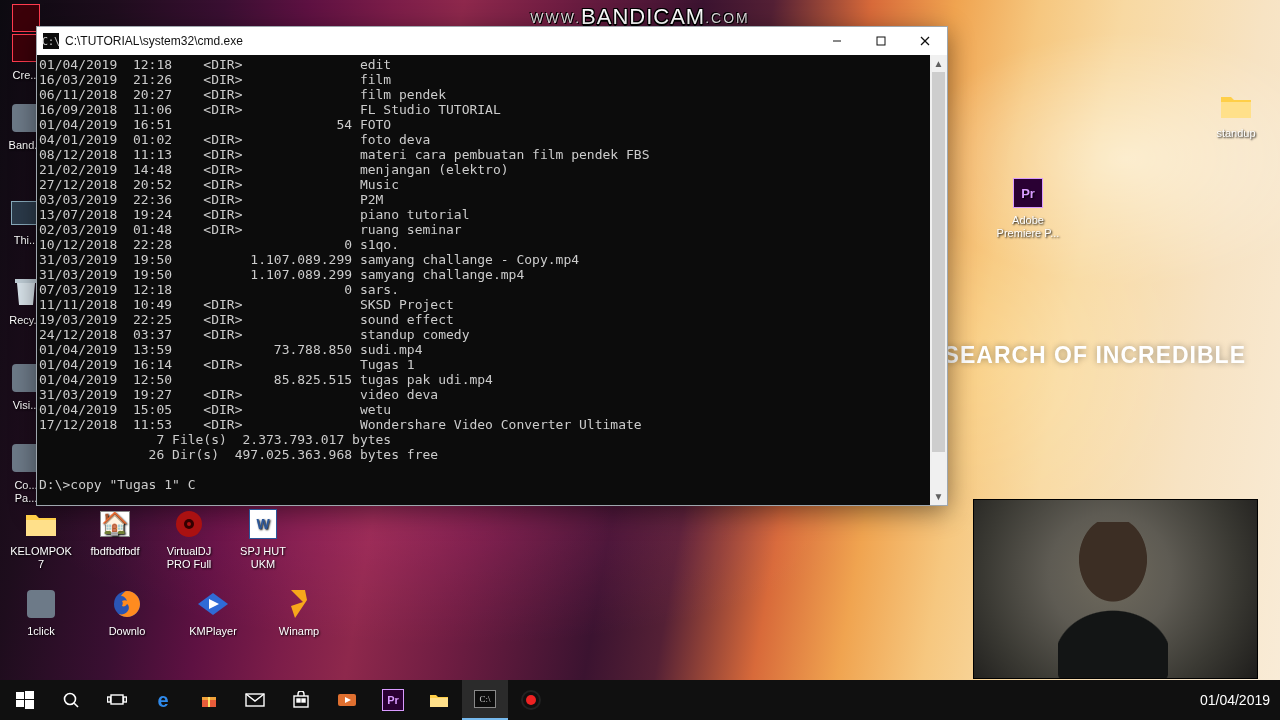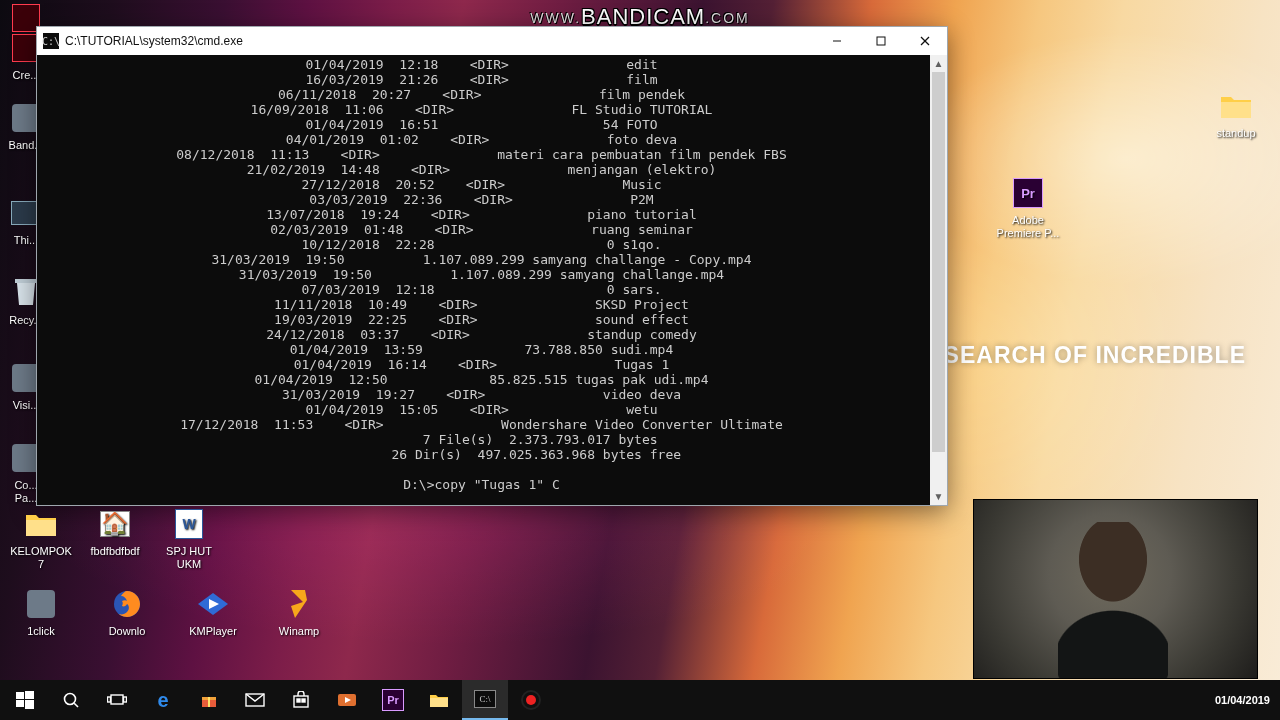--- a/index.html
+++ b/index.html
@@ -108,21 +108,21 @@
     color: #ccc; font-size: 10px; font-family: Consolas, monospace;
     margin-right: 6px;
   }
   .cmd-titlebar .ttl { flex: 1; }
   .cmd-winbtn {
     width: 44px; height: 28px;
     display: flex; align-items: center; justify-content: center;
     font-size: 11px; color:#111;
   }
   .cmd-body-wrap {
-    flex: 1; display: flex; background: #0c0c0c; text-align: center;
+    flex: 1; display: flex; background: #0c0c0c;
   }
   .cmd-body {
     flex: 1;
     padding: 2px 6px 2px 2px;
     font-family: Consolas, "Lucida Console", monospace;
     font-size: 13px;
     line-height: 15px;
     color: #ccc;
     white-space: pre;
     overflow: hidden;
@@ -180,24 +180,23 @@
   .tb-item.active { background: #2b2b2b; border-bottom: 2px solid #76b9ed; }
   .tb-item .g {
     width: 24px; height: 24px;
     display:flex; align-items:center; justify-content:center;
     font-size:16px;
   }
   .tb-tray {
     position: absolute; right: 4px; bottom: 0;
     height: 40px;
     display:flex; align-items:center;
-    color:#fff; font-size:11px;
+    color:#fff; font-size:14px;
     gap:6px;
     padding: 0 6px;
-    font-weight: bold;
   }
 
   svg { display:block; }
 </style>
 </head>
 <body>
 
 <div class="wallpaper"></div>
 <div class="wall-text">IN SEARCH OF INCREDIBLE</div>
 
@@ -341,20 +340,30 @@
       <div class="label">KELOMPOK 7</div>
     </div>
     <div class="deskicon" style="position: relative;">
       <div class="glyph">
         <div style="width:30px;height:26px;background:#fff;border:1px solid #888;display:flex;align-items:center;justify-content:center;">🏠</div>
       </div>
       <div class="label">fbdfbdfbdf</div>
     </div>
     <div class="deskicon" style="position: relative;">
       <div class="glyph">
+        <svg width="32" height="32" viewBox="0 0 32 32">
+          <circle cx="16" cy="16" r="13" fill="#a11"></circle>
+          <circle cx="16" cy="16" r="5" fill="#300"></circle>
+          <circle cx="16" cy="16" r="2" fill="#a11"></circle>
+        </svg>
+      </div>
+      <div class="label">VirtualDJ PRO Full</div>
+    </div>
+    <div class="deskicon" style="position: relative;">
+      <div class="glyph">
         <div style="width:28px;height:30px;background:#fff;border:1px solid #2b579a;display:flex;align-items:center;justify-content:center;color:#2b579a;font-weight:700;font-size:14px;">W</div>
       </div>
       <div class="label">SPJ HUT UKM</div>
     </div>
   </div>
 <div id="row2" style="position:absolute; left:6px; top:586px; display:flex; gap:16px;">
     <div class="deskicon" style="position: relative;">
       <div class="glyph">
         <div style="width:28px;height:28px;background:#6d7a88;border-radius:4px;"></div>
       </div>

